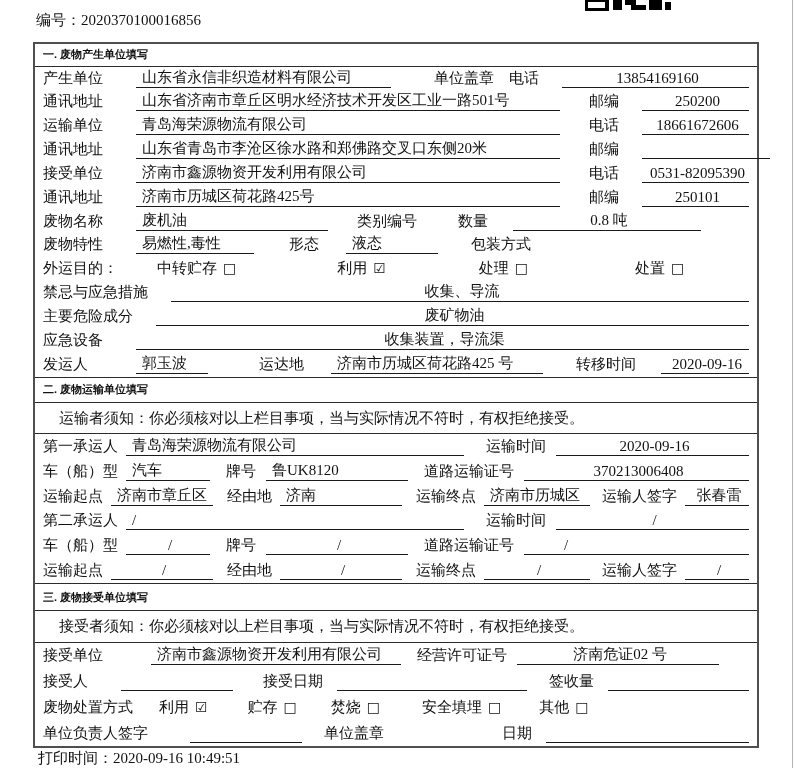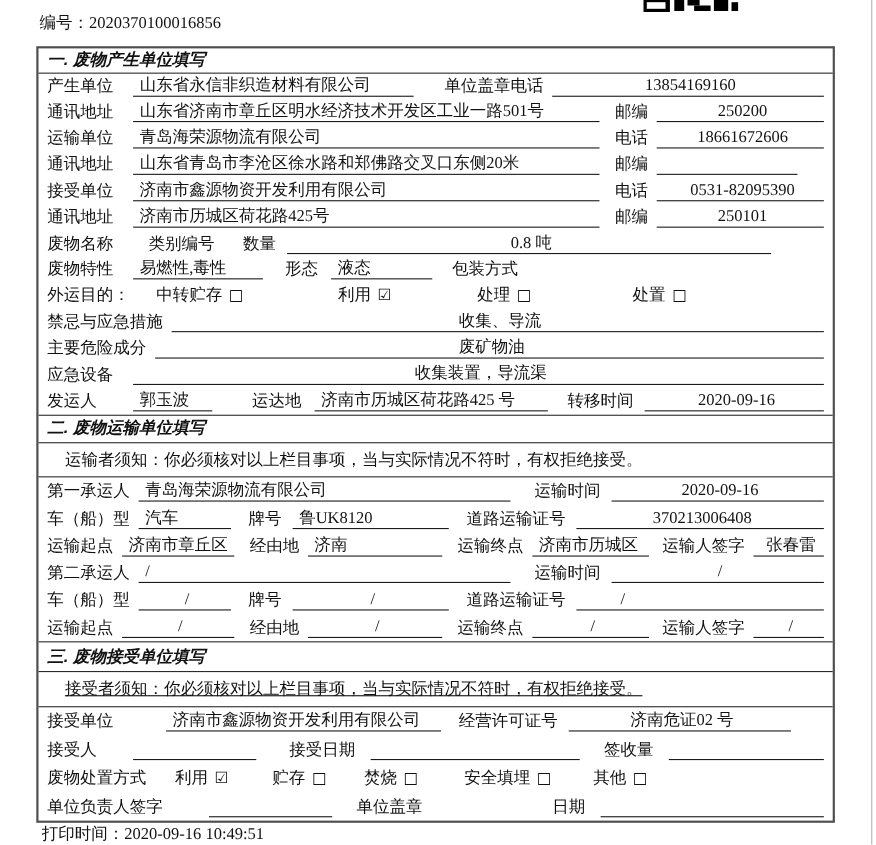--- a/index.html
+++ b/index.html
@@ -12,30 +12,30 @@
   .doc-title{
     position:absolute;left:332px;top:2px;font-family:"Liberation Sans","DejaVu Sans",sans-serif;
     font-weight:bold;font-size:24px;letter-spacing:1px;white-space:nowrap;
   }
   .qr{position:absolute;left:585px;top:0;}
   .form{
     position:absolute;left:33px;top:42px;width:722px;height:702px;box-sizing:content-box;
     border:2px solid #4f4f4f;display:flex;flex-direction:column;background:#fff;
   }
   .sec-title{
-    font-family:"Liberation Sans","DejaVu Sans",sans-serif;font-weight:bold;font-size:15px;
-    padding:0 8px;border-bottom:1px solid #2b2b2b;display:flex;align-items:center;font-style:italic;
+    font-family:"Liberation Sans","DejaVu Sans",sans-serif;font-weight:bold;font-size:11px;
+    padding:0 8px;border-bottom:1px solid #2b2b2b;display:flex;align-items:center;
   }
   .st1{height:22px;}
   .st2{height:25px;border-top:1px solid #2b2b2b;}
   .st3{height:26px;border-top:1px solid #2b2b2b;}
   .notice{height:30px;border-bottom:1px solid #2b2b2b;display:flex;align-items:center;padding:0 24px;}
-  .n3{height:31px;text-decoration:underline;}
+  .n3{height:31px;}
   .row{display:flex;align-items:flex-end;padding:0 8px 3px 8px;box-sizing:border-box;}
-  .r1{height:24px;}
+  .r1{height:24px;gap:15px;}
   .r2{height:25px;}
   .r3{height:26px;}
   .lbl{white-space:nowrap;flex-shrink:0;}
   .lblw{min-width:78px;}
   .u{border-bottom:1px solid #1a1a1a;padding:0 2px 0 6px;white-space:nowrap;box-sizing:border-box;flex-shrink:0;}
   .grow{flex:1 1 auto;text-align:center;}
   .box{font-family:"DejaVu Sans",sans-serif;font-size:14px;margin-left:6px;}
   .opt{white-space:nowrap;flex-shrink:0;}
   .print-time{position:absolute;left:38px;top:749px;white-space:nowrap;}
 </style>
@@ -99,20 +99,21 @@
 
     <div class="row r1">
       <span class="lbl lblw">通讯地址</span>
       <span class="u" style="width:424px">济南市历城区荷花路425号</span>
       <span class="lbl" style="margin-left:14px;margin-right:8px">邮编</span>
       <span class="u grow">250101</span>
     </div>
 
     <div class="row r1">
       <span class="lbl lblw">废物名称</span>
+      <span class="u" style="width:192px">废机油</span>
       <span class="lbl" style="margin-left:14px;margin-right:12px">类别编号</span>
       <span class="lbl" style="margin-left:14px;margin-right:10px">数量</span>
       <span class="u grow" style="margin-right:48px">0.8 吨</span>
     </div>
 
     <div class="row r1">
       <span class="lbl lblw">废物特性</span>
       <span class="u" style="width:118px">易燃性,毒性</span>
       <span class="lbl" style="margin-left:20px;margin-right:12px">形态</span>
       <span class="u" style="width:92px">液态</span>

